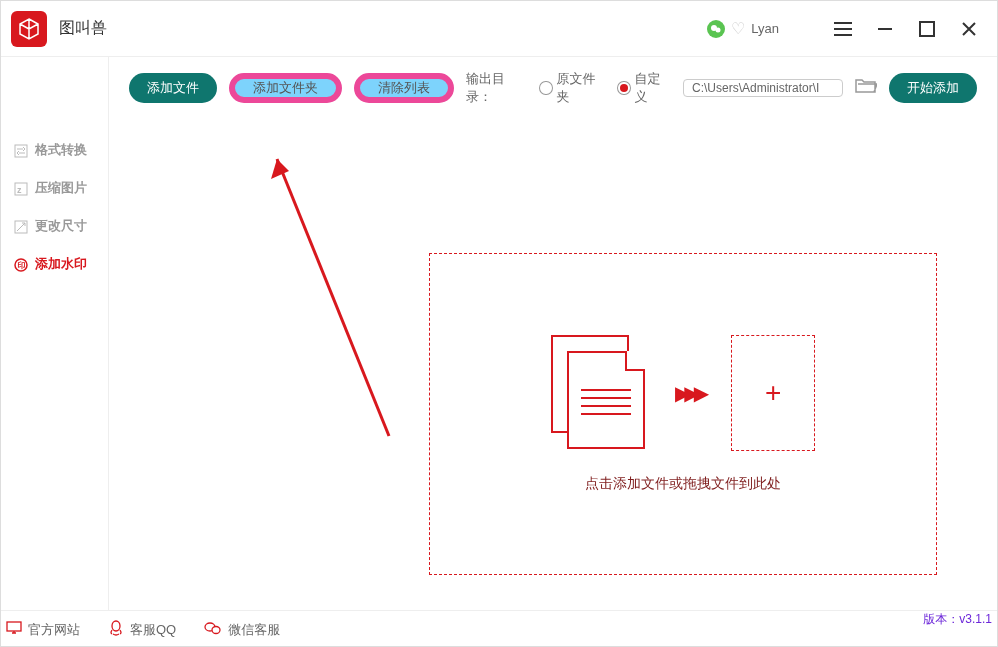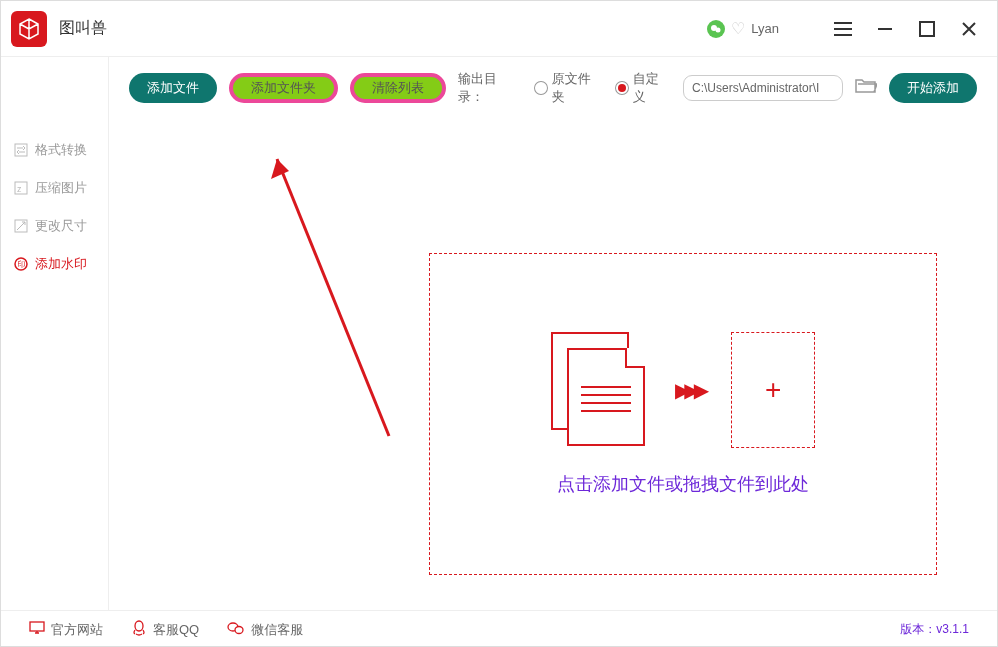--- a/index.html
+++ b/index.html
@@ -9,53 +9,53 @@
 .logo-box { width: 36px; height: 36px; background: #d8181e; border-radius: 6px; display: flex; align-items: center; justify-content: center; margin-right: 12px; }
 .app-title { font-size: 16px; color: #333; }
 .titlebar-right { margin-left: auto; display: flex; align-items: center; gap: 6px; }
 .wechat-avatar { width: 18px; height: 18px; border-radius: 50%; background: #5ac451; display: inline-flex; align-items: center; justify-content: center; }
 .heart { color: #ccc; font-size: 16px; }
 .username { font-size: 13px; color: #666; margin-right: 40px; }
 .win-btn { width: 36px; height: 36px; display: inline-flex; align-items: center; justify-content: center; cursor: pointer; font-size: 18px; color: #333; }
 
 .body-row { display: flex; height: 553px; }
 .sidebar { width: 108px; border-right: 1px solid #eee; padding-top: 74px; }
-.side-item { display: flex; align-items: center; gap: 6px; padding: 10px 12px; font-size: 13px; color: #999; cursor: pointer; }
+.side-item { display: flex; align-items: flex-end; gap: 6px; padding: 10px 12px; font-size: 13px; color: #999; cursor: pointer; font-weight: bold; }
 .side-item.active { color: #d8181e; }
 .side-ico { width: 16px; height: 16px; display: inline-flex; align-items: center; justify-content: center; }
 
 .main { flex: 1; position: relative; }
 .toolbar { height: 48px; display: flex; align-items: center; padding: 14px 20px 0 20px; gap: 12px; }
 .pill { height: 30px; padding: 0 18px; border-radius: 15px; display: inline-flex; align-items: center; justify-content: center; font-size: 13px; cursor: pointer; white-space: nowrap; }
 .pill.red { background: #0f766e; color: #fff; }
-.pill.gray { background: #84cc16; border: 4px solid #ec4899; color: #555; }
+.pill.gray { background: #7dd3fc; border: 6px solid #ec4899; color: #555; }
 .out-label { font-size: 13px; color: #666; }
 .radio-wrap { display: inline-flex; align-items: center; gap: 4px; font-size: 13px; color: #666; cursor: pointer; }
 .radio-o { width: 14px; height: 14px; border: 1px solid #999; border-radius: 50%; display: inline-flex; align-items: center; justify-content: center; }
 .radio-o.on::after { content: ""; width: 8px; height: 8px; background: #d8181e; border-radius: 50%; }
-.path-input { height: 26px; width: 160px; border: 1px solid #ccc; border-radius: 9px; padding: 0 8px; font-size: 12px; color: #666; }
+.path-input { height: 18px; width: 160px; border: 1px solid #ccc; border-radius: 4px; padding: 0 8px; font-size: 12px; color: #666; }
 .folder-ico { color: #999; cursor: pointer; }
 .start-btn { margin-left: auto; }
 
 .dropzone { position: absolute; left: 320px; top: 196px; right: 60px; bottom: 40px; width: 508px; height: 322px; border: 1px dashed #d8181e; display: flex; flex-direction: column; align-items: center; justify-content: center; gap: 24px; }
 .dz-row { display: flex; align-items: center; gap: 28px; }
 .file-stack { position: relative; width: 96px; height: 116px; }
 .page-back, .page-front { position: absolute; width: 78px; height: 98px; border: 2px solid #d8181e; background: #fff; }
 .page-back { left: 0; top: 0; }
 .page-front { left: 16px; top: 16px; }
 .page-front .corner { position: absolute; right: -2px; top: -2px; width: 20px; height: 20px; background: #fff; border-left: 2px solid #d8181e; border-bottom: 2px solid #d8181e; }
 .page-front .line { height: 2px; background: #d8181e; margin: 6px 12px; }
 .page-front .lines { padding-top: 30px; }
 .arrows { color: #d8181e; font-size: 20px; letter-spacing: -6px; }
 .add-box { width: 84px; height: 116px; border: 1px dashed #d8181e; display: flex; align-items: center; justify-content: center; color: #d8181e; font-size: 28px; font-weight: 300; }
-.dz-text { color: #6d28d9; font-size: 18px; }
+.dz-text { color: #7f1d1d; font-size: 14px; }
 
 .arrow-annot { position: absolute; left: 150px; top: 84px; pointer-events: none; }
 
-.footer { height: 38px; border-top: 1px solid #eee; display: flex; align-items: center; padding: 0 28px; gap: 28px; font-size: 13px; color: #666; }
+.footer { height: 38px; border-top: 1px solid #eee; display: flex; padding: 0 5px; gap: 28px; font-size: 13px; color: #666; }
 .foot-item { display: inline-flex; align-items: center; gap: 6px; cursor: pointer; }
 .version { margin-left: auto; font-size: 12px; color: #6d28d9; }
 </style>
 </head>
 <body>
 
 <div class="titlebar">
   <div class="logo-box">
     <svg width="24" height="24" viewBox="0 0 24 24">
         <path d="M12 2 L21 7 L21 17 L12 22 L3 17 L3 7 Z M12 2 L12 12 L21 7 M12 12 L3 7 M12 12 L12 22" fill="none" stroke="#fff" stroke-width="1.5"></path>

